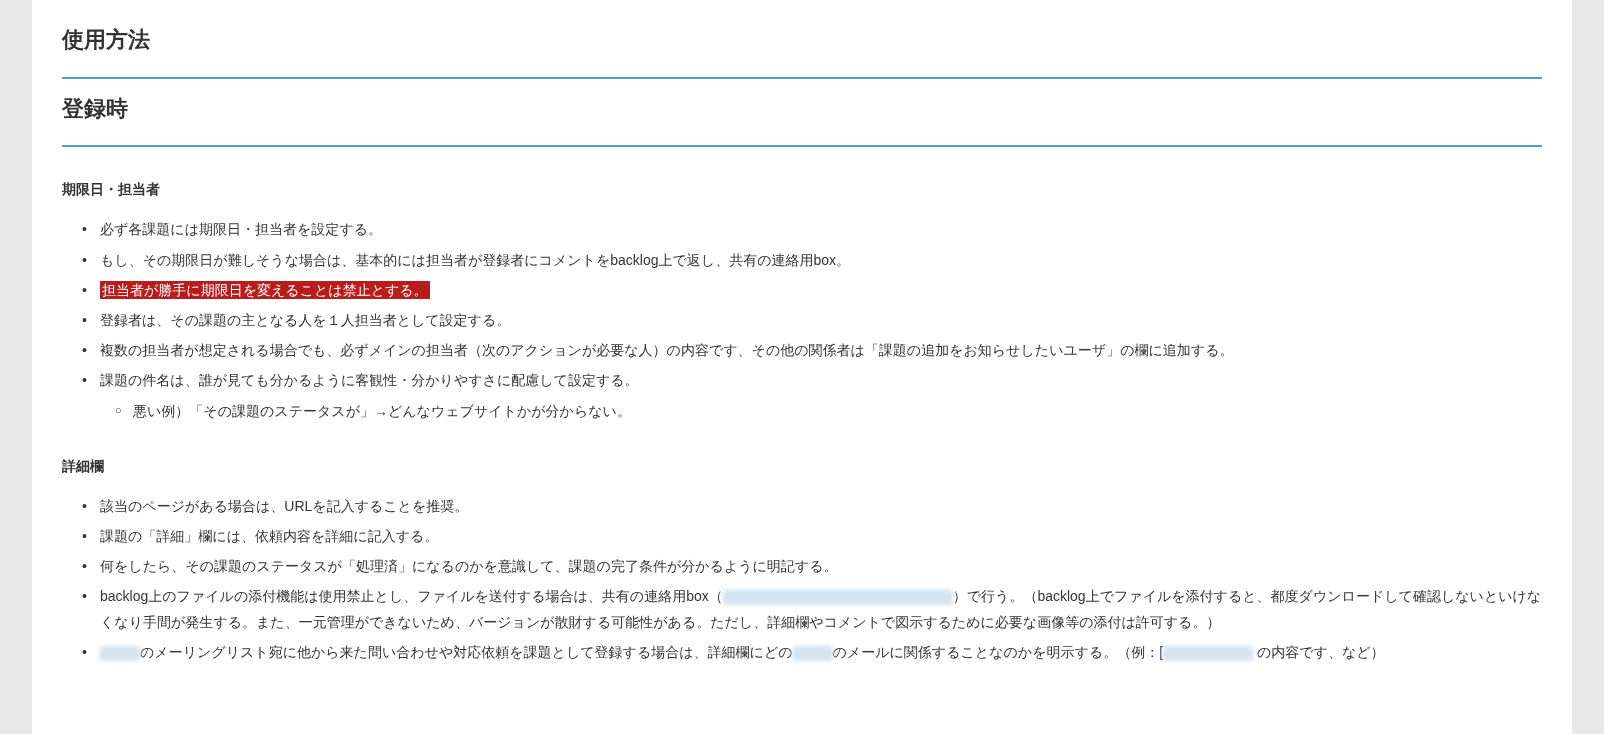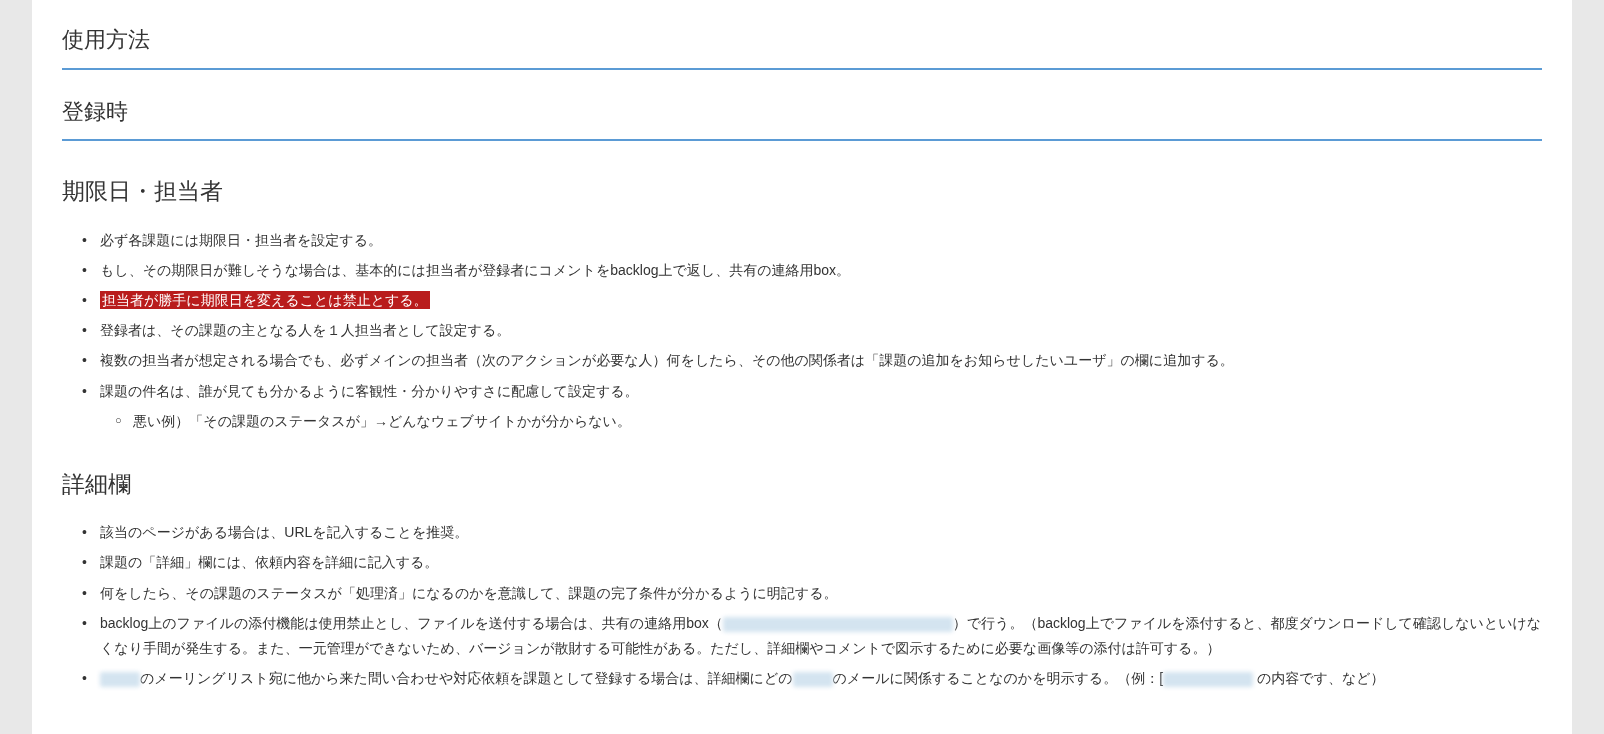--- a/index.html
+++ b/index.html
@@ -16,29 +16,29 @@
     }
     .container {
       background-color: #ffffff;
       margin: 0 auto;
       max-width: 1540px;
       padding: 20px 30px;
       min-height: 734px;
     }
     h2 {
       font-size: 22px;
-      font-weight: normal;
+      font-weight: bold;
       color: #333;
-      margin-bottom: 22px;
-      padding-bottom: 8px;
+      margin-bottom: 10px;
+      padding-bottom: 17px;
       border-bottom: 2px solid #5b9bd5;
     }
     h3 {
-      font-size: 23px;
-      font-weight: normal;
+      font-size: 14px;
+      font-weight: bold;
       color: #333;
       margin-top: 30px;
       margin-bottom: 15px;
     }
     .paragraph {
       margin: 20px 0;
       color: #333;
     }
     ul {
       list-style: none;
@@ -92,21 +92,21 @@
   <h2>使用方法</h2>
 
   <h2>登録時</h2>
 
   <h3>期限日・担当者</h3>
   <ul>
     <li>必ず各課題には期限日・担当者を設定する。</li>
     <li>もし、その期限日が難しそうな場合は、基本的には担当者が登録者にコメントをbacklog上で返し、共有の連絡用box。</li>
     <li><span class="highlight">担当者が勝手に期限日を変えることは禁止とする。</span></li>
     <li>登録者は、その課題の主となる人を１人担当者として設定する。</li>
-    <li>複数の担当者が想定される場合でも、必ずメインの担当者（次のアクションが必要な人）何をしたら、その他の関係者は「課題の追加をお知らせしたいユーザ」の欄に追加する。</li>
+    <li>複数の担当者が想定される場合でも、必ずメインの担当者（次のアクションが必要な人）の内容です、その他の関係者は「課題の追加をお知らせしたいユーザ」の欄に追加する。</li>
     <li>
       <span>課題の件名は、誰が見ても分かるように客観性・分かりやすさに配慮して設定する。</span>
       <ul>
         <li>悪い例）「その課題のステータスが」→どんなウェブサイトかが分からない。</li>
       </ul>
     </li>
   </ul>
 
   <h3>詳細欄</h3>
   <ul>

